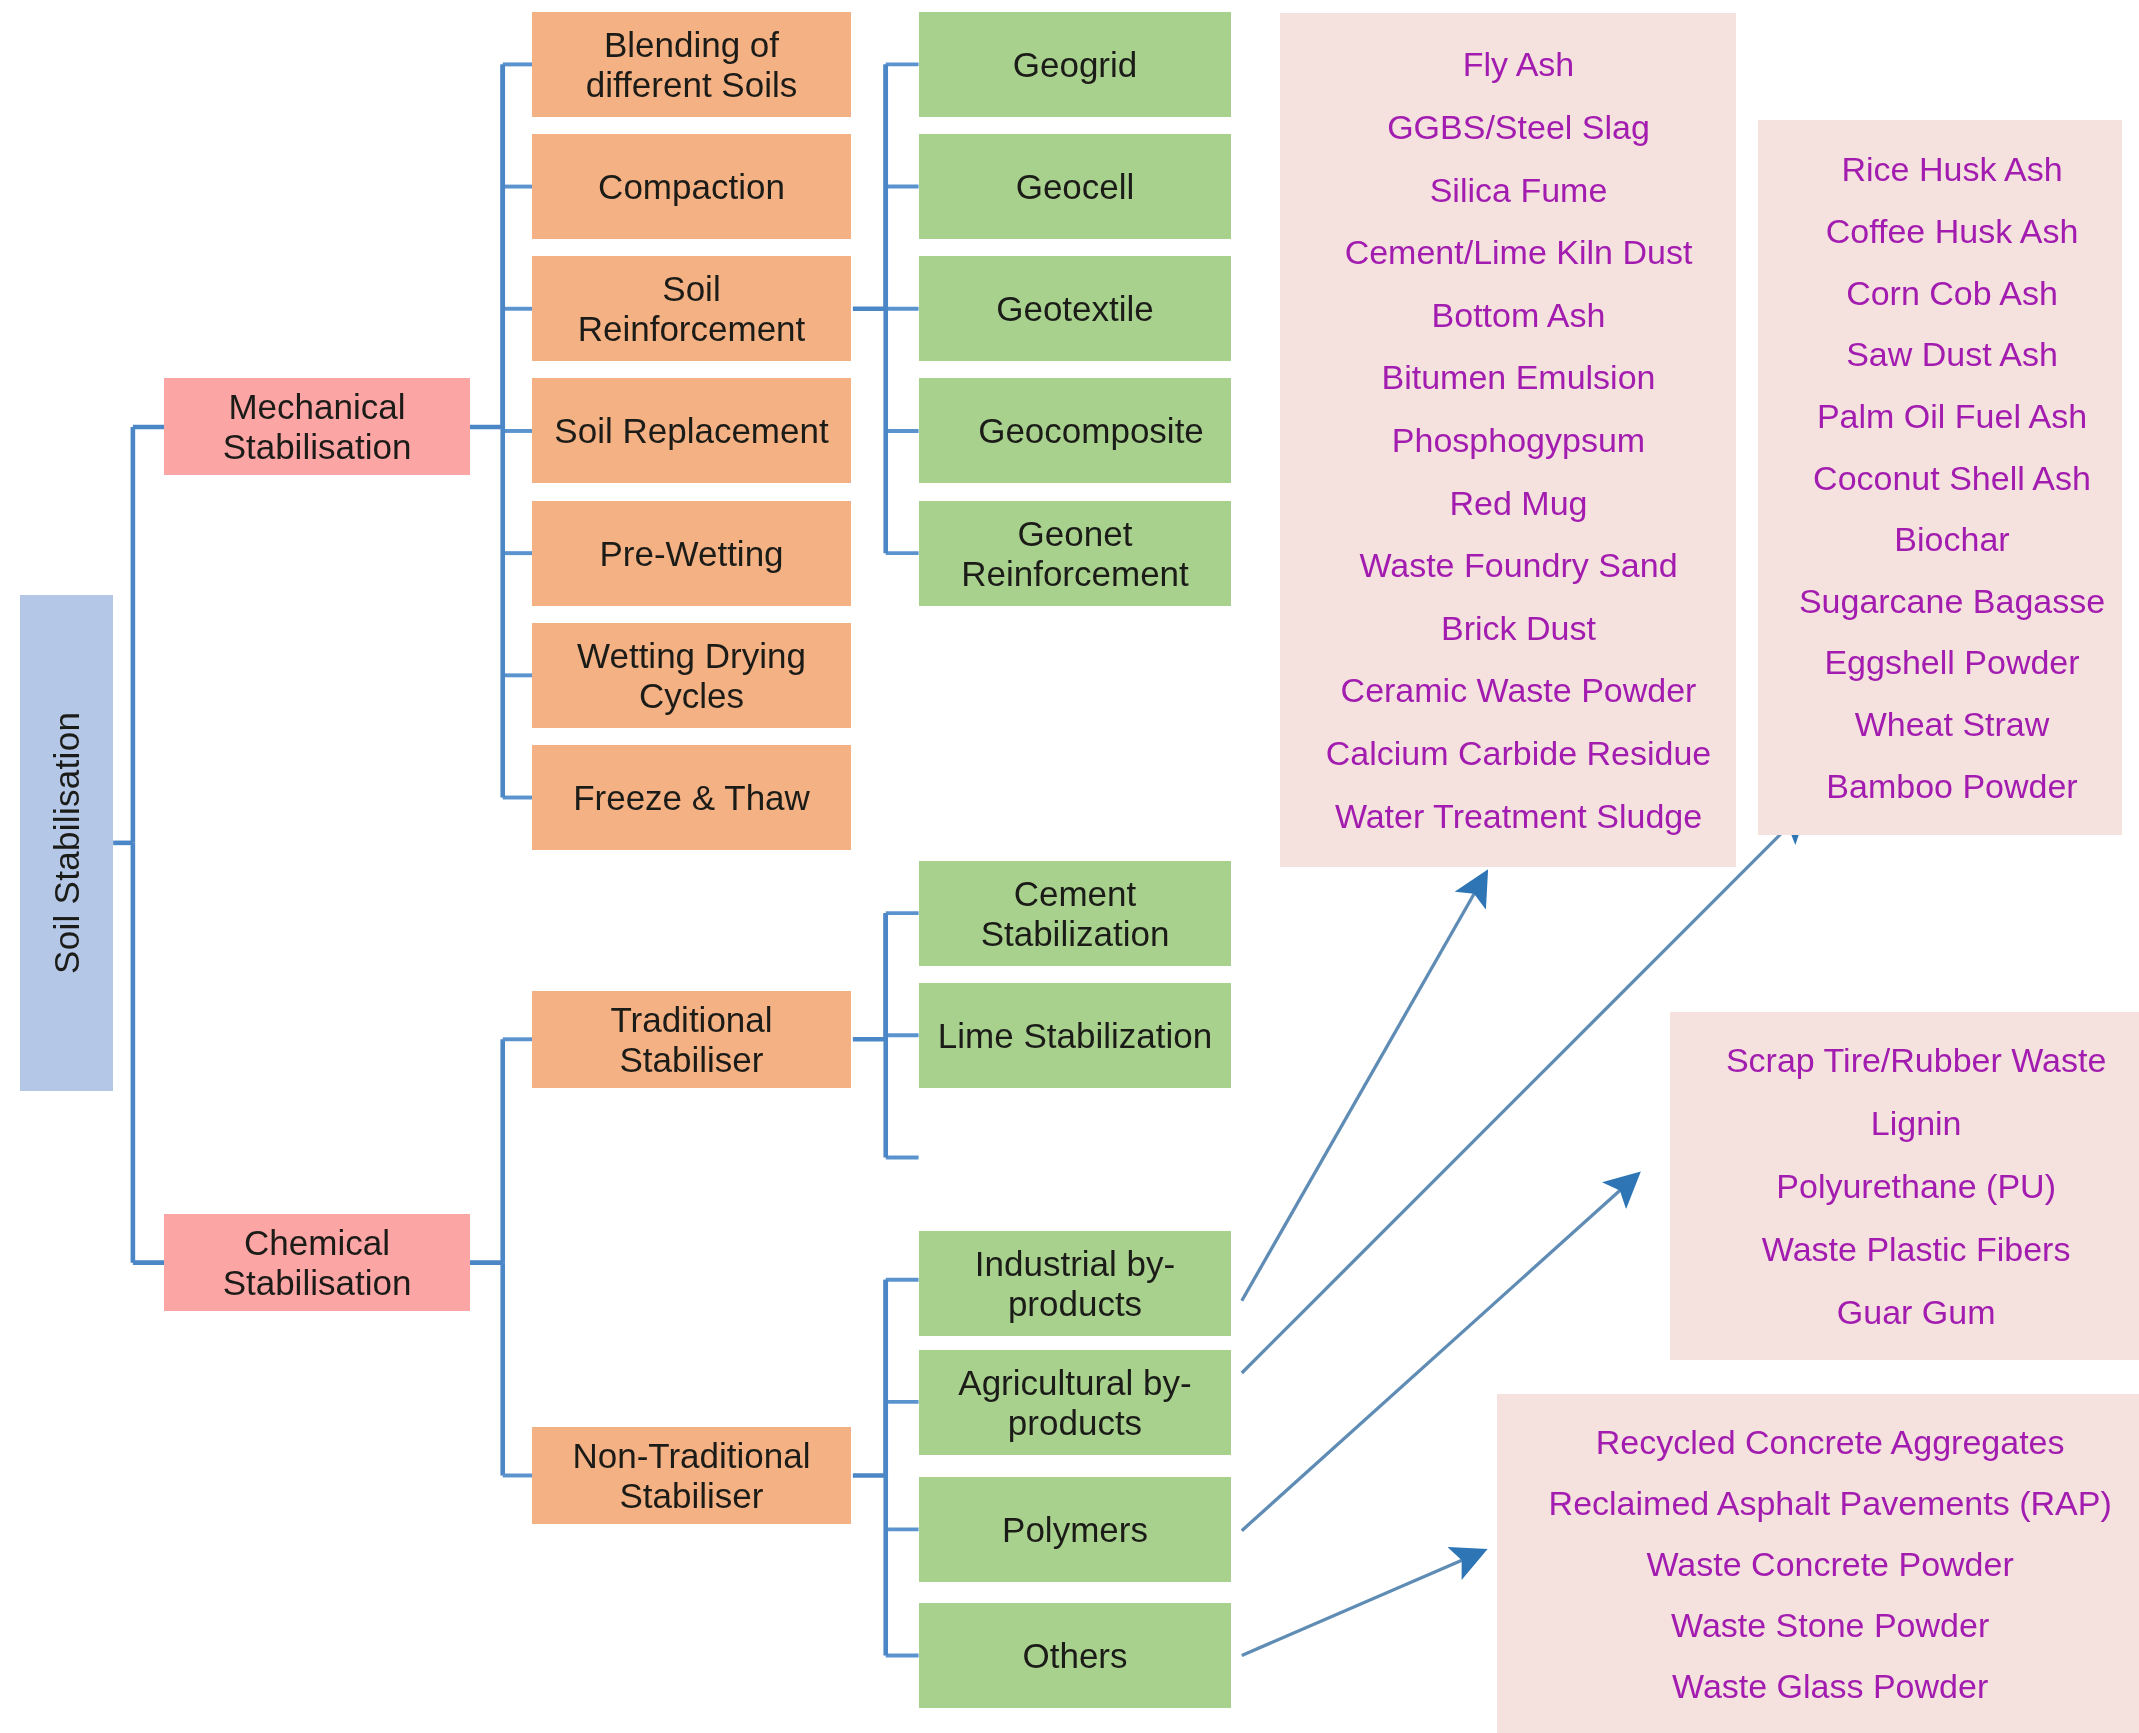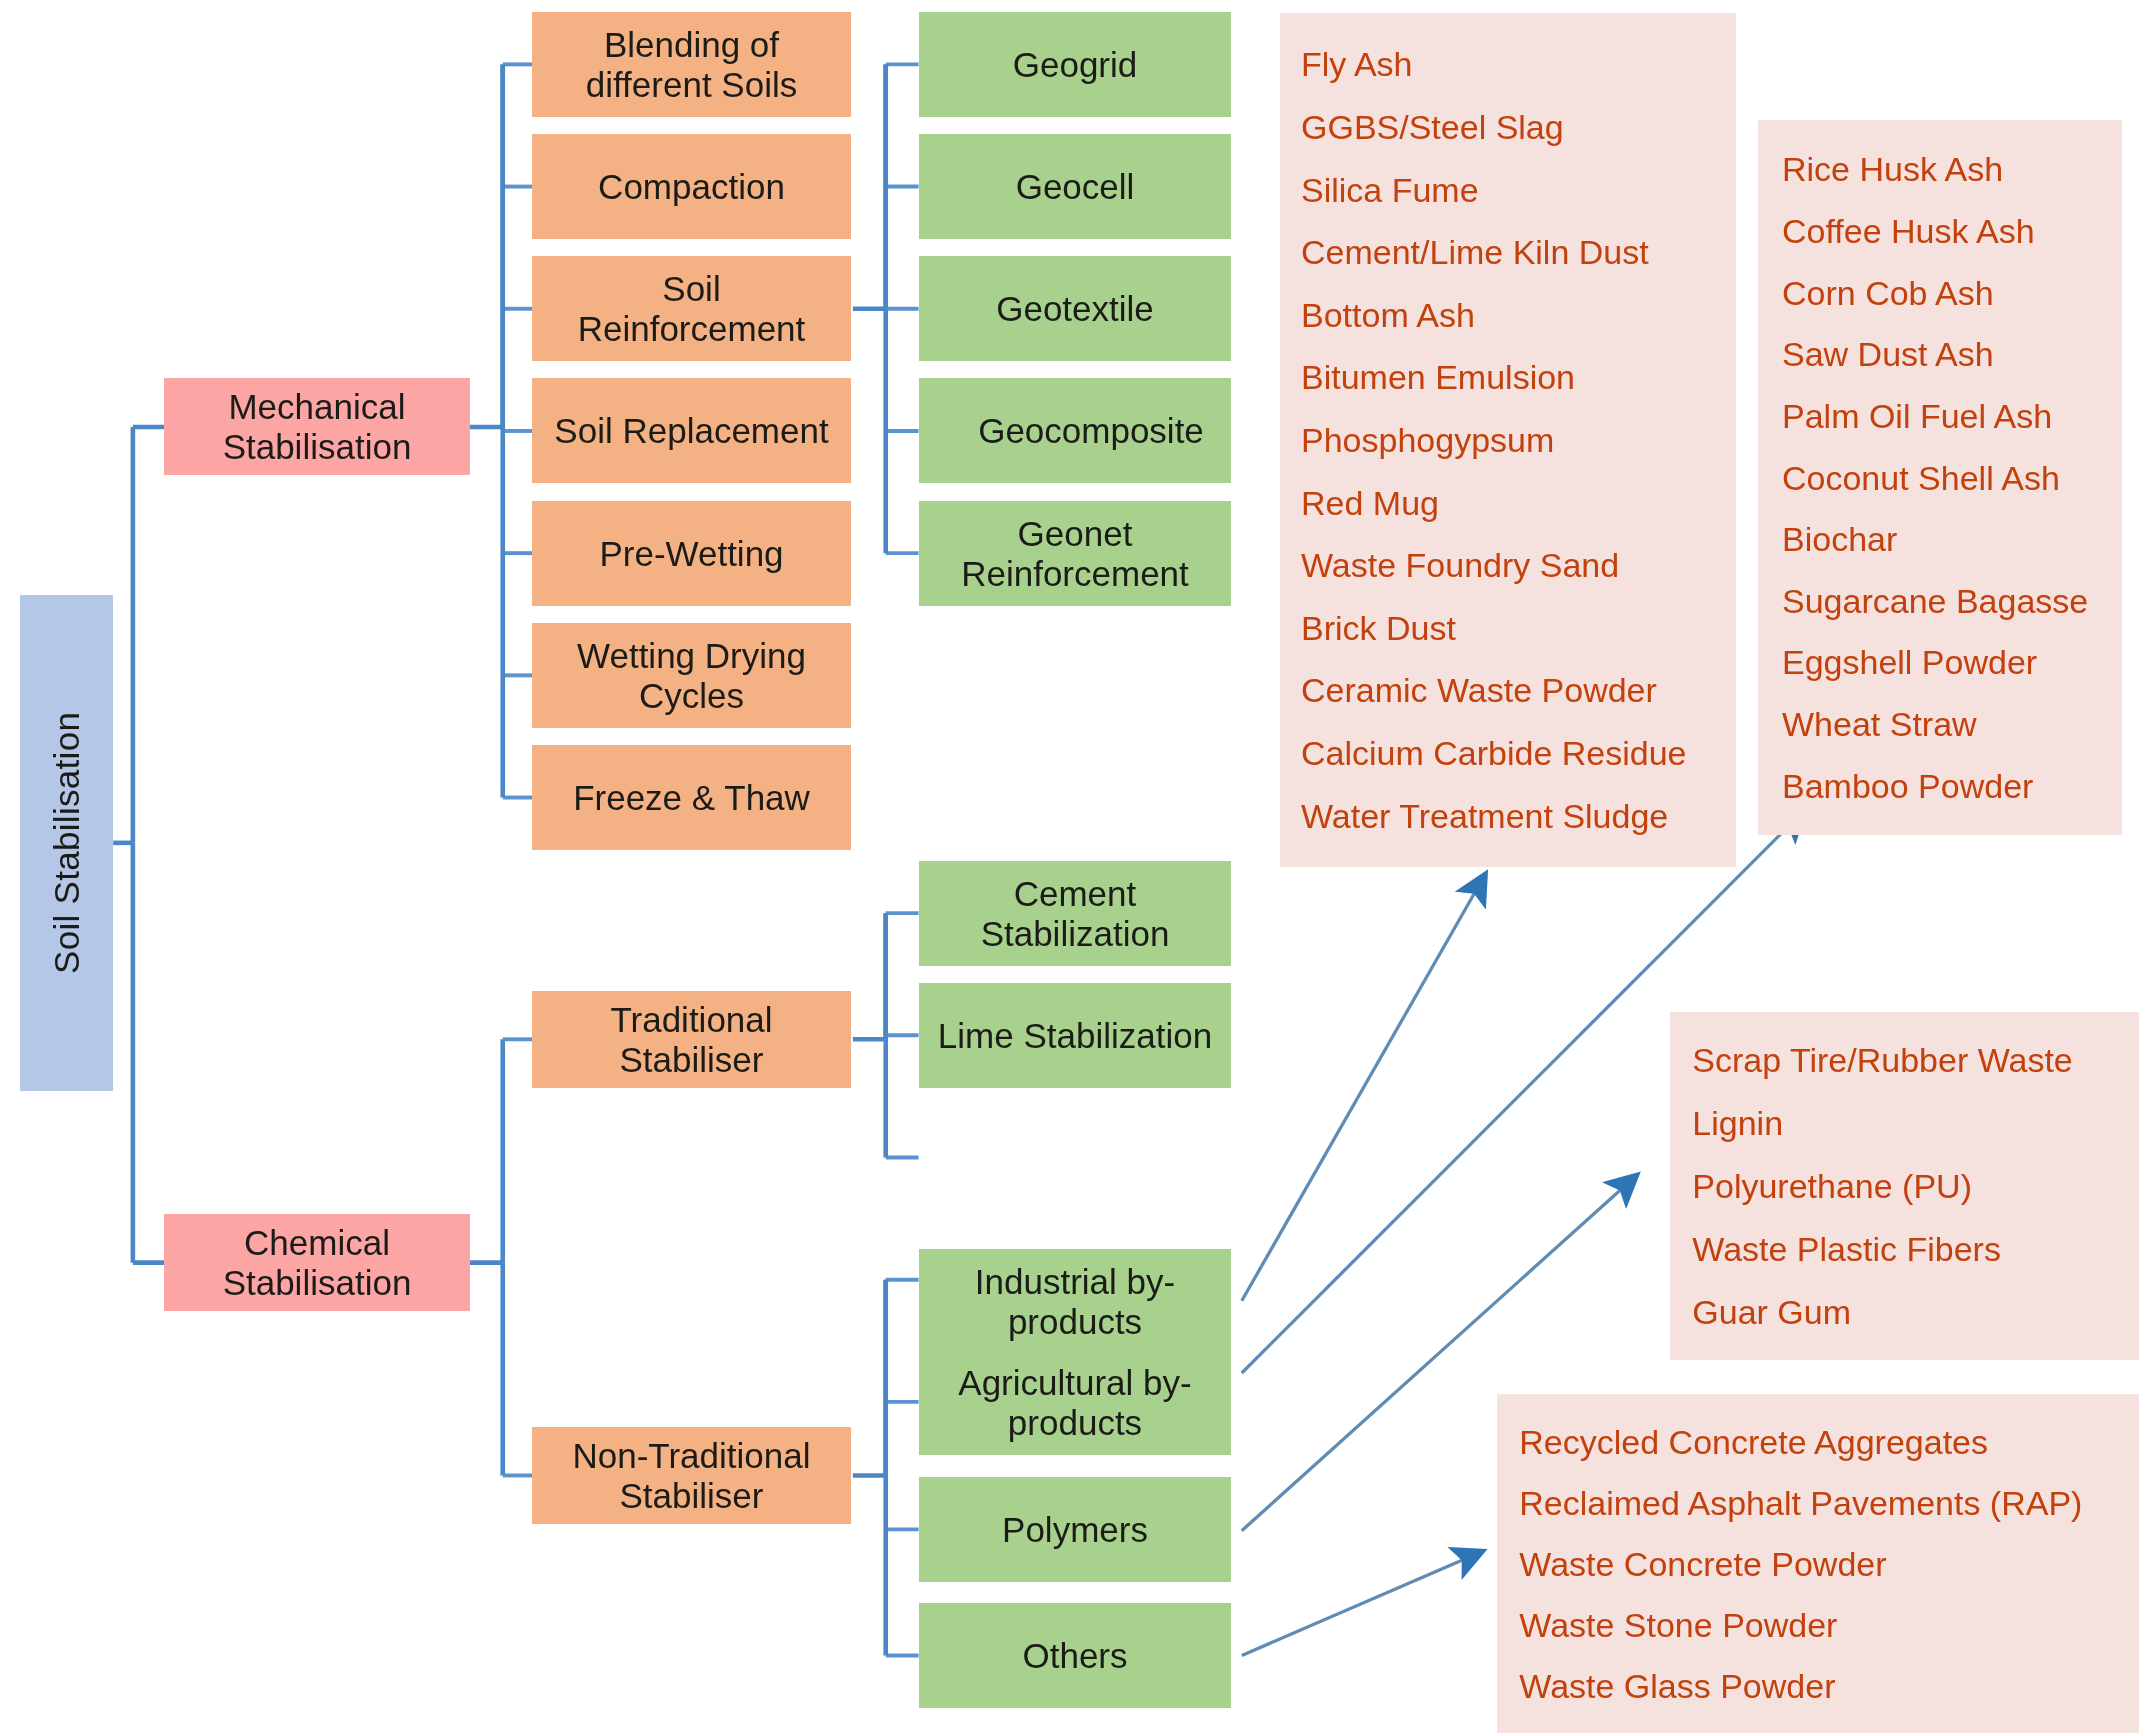--- a/index.html
+++ b/index.html
@@ -40,21 +40,22 @@
     display:flex;
     flex-direction:column;
     justify-content:center;
     font-size:34px;
     color:#211f1c;
     font-family:"Liberation Sans",sans-serif;
   }
   .listbox .row{
     white-space:nowrap;
     line-height:1.0;
-    color:#c2410c;
+    color:#a21caf;
+    text-align:center;
   }
   svg.links{
     position:absolute;
     left:0;top:0;
     width:2140px;
     height:1733px;
     pointer-events:none;
   }
   .conn{ fill:none; stroke:#4b86c6; stroke-width:7; }
   .conn-thin{ fill:none; stroke:#5b93cf; stroke-width:6; }
@@ -156,21 +157,21 @@
 
   <div class="node level2" style="left:532px;top:991px;width:319px;height:97px;">Traditional
 Stabiliser</div>
   <div class="node level2" style="left:532px;top:1427px;width:319px;height:97px;">Non-Traditional
 Stabiliser</div>
 
   <div class="node level3" style="left:919px;top:861px;width:312px;height:105px;">Cement
 Stabilization</div>
   <div class="node level3" style="left:919px;top:983px;width:312px;height:105px;">Lime Stabilization</div>
 
-  <div class="node level3" style="left:919px;top:1231px;width:312px;height:105px;margin-top:18px;">Industrial by-
+  <div class="node level3" style="left:919px;top:1231px;width:312px;height:105px;">Industrial by-
 products</div>
   <div class="node level3" style="left:919px;top:1350px;width:312px;height:105px;">Agricultural by-
 products</div>
   <div class="node level3" style="left:919px;top:1477px;width:312px;height:105px;">Polymers</div>
   <div class="node level3" style="left:919px;top:1603px;width:312px;height:105px;">Others</div>
 
   <div class="listbox" style="left: 1280px; top: 13px; width: 456px; height: 854px; padding: 20px 0px 20px 21px; justify-content: space-around;">
       <div class="row">Fly Ash</div>
       <div class="row">GGBS/Steel Slag</div>
       <div class="row">Silica Fume</div>

